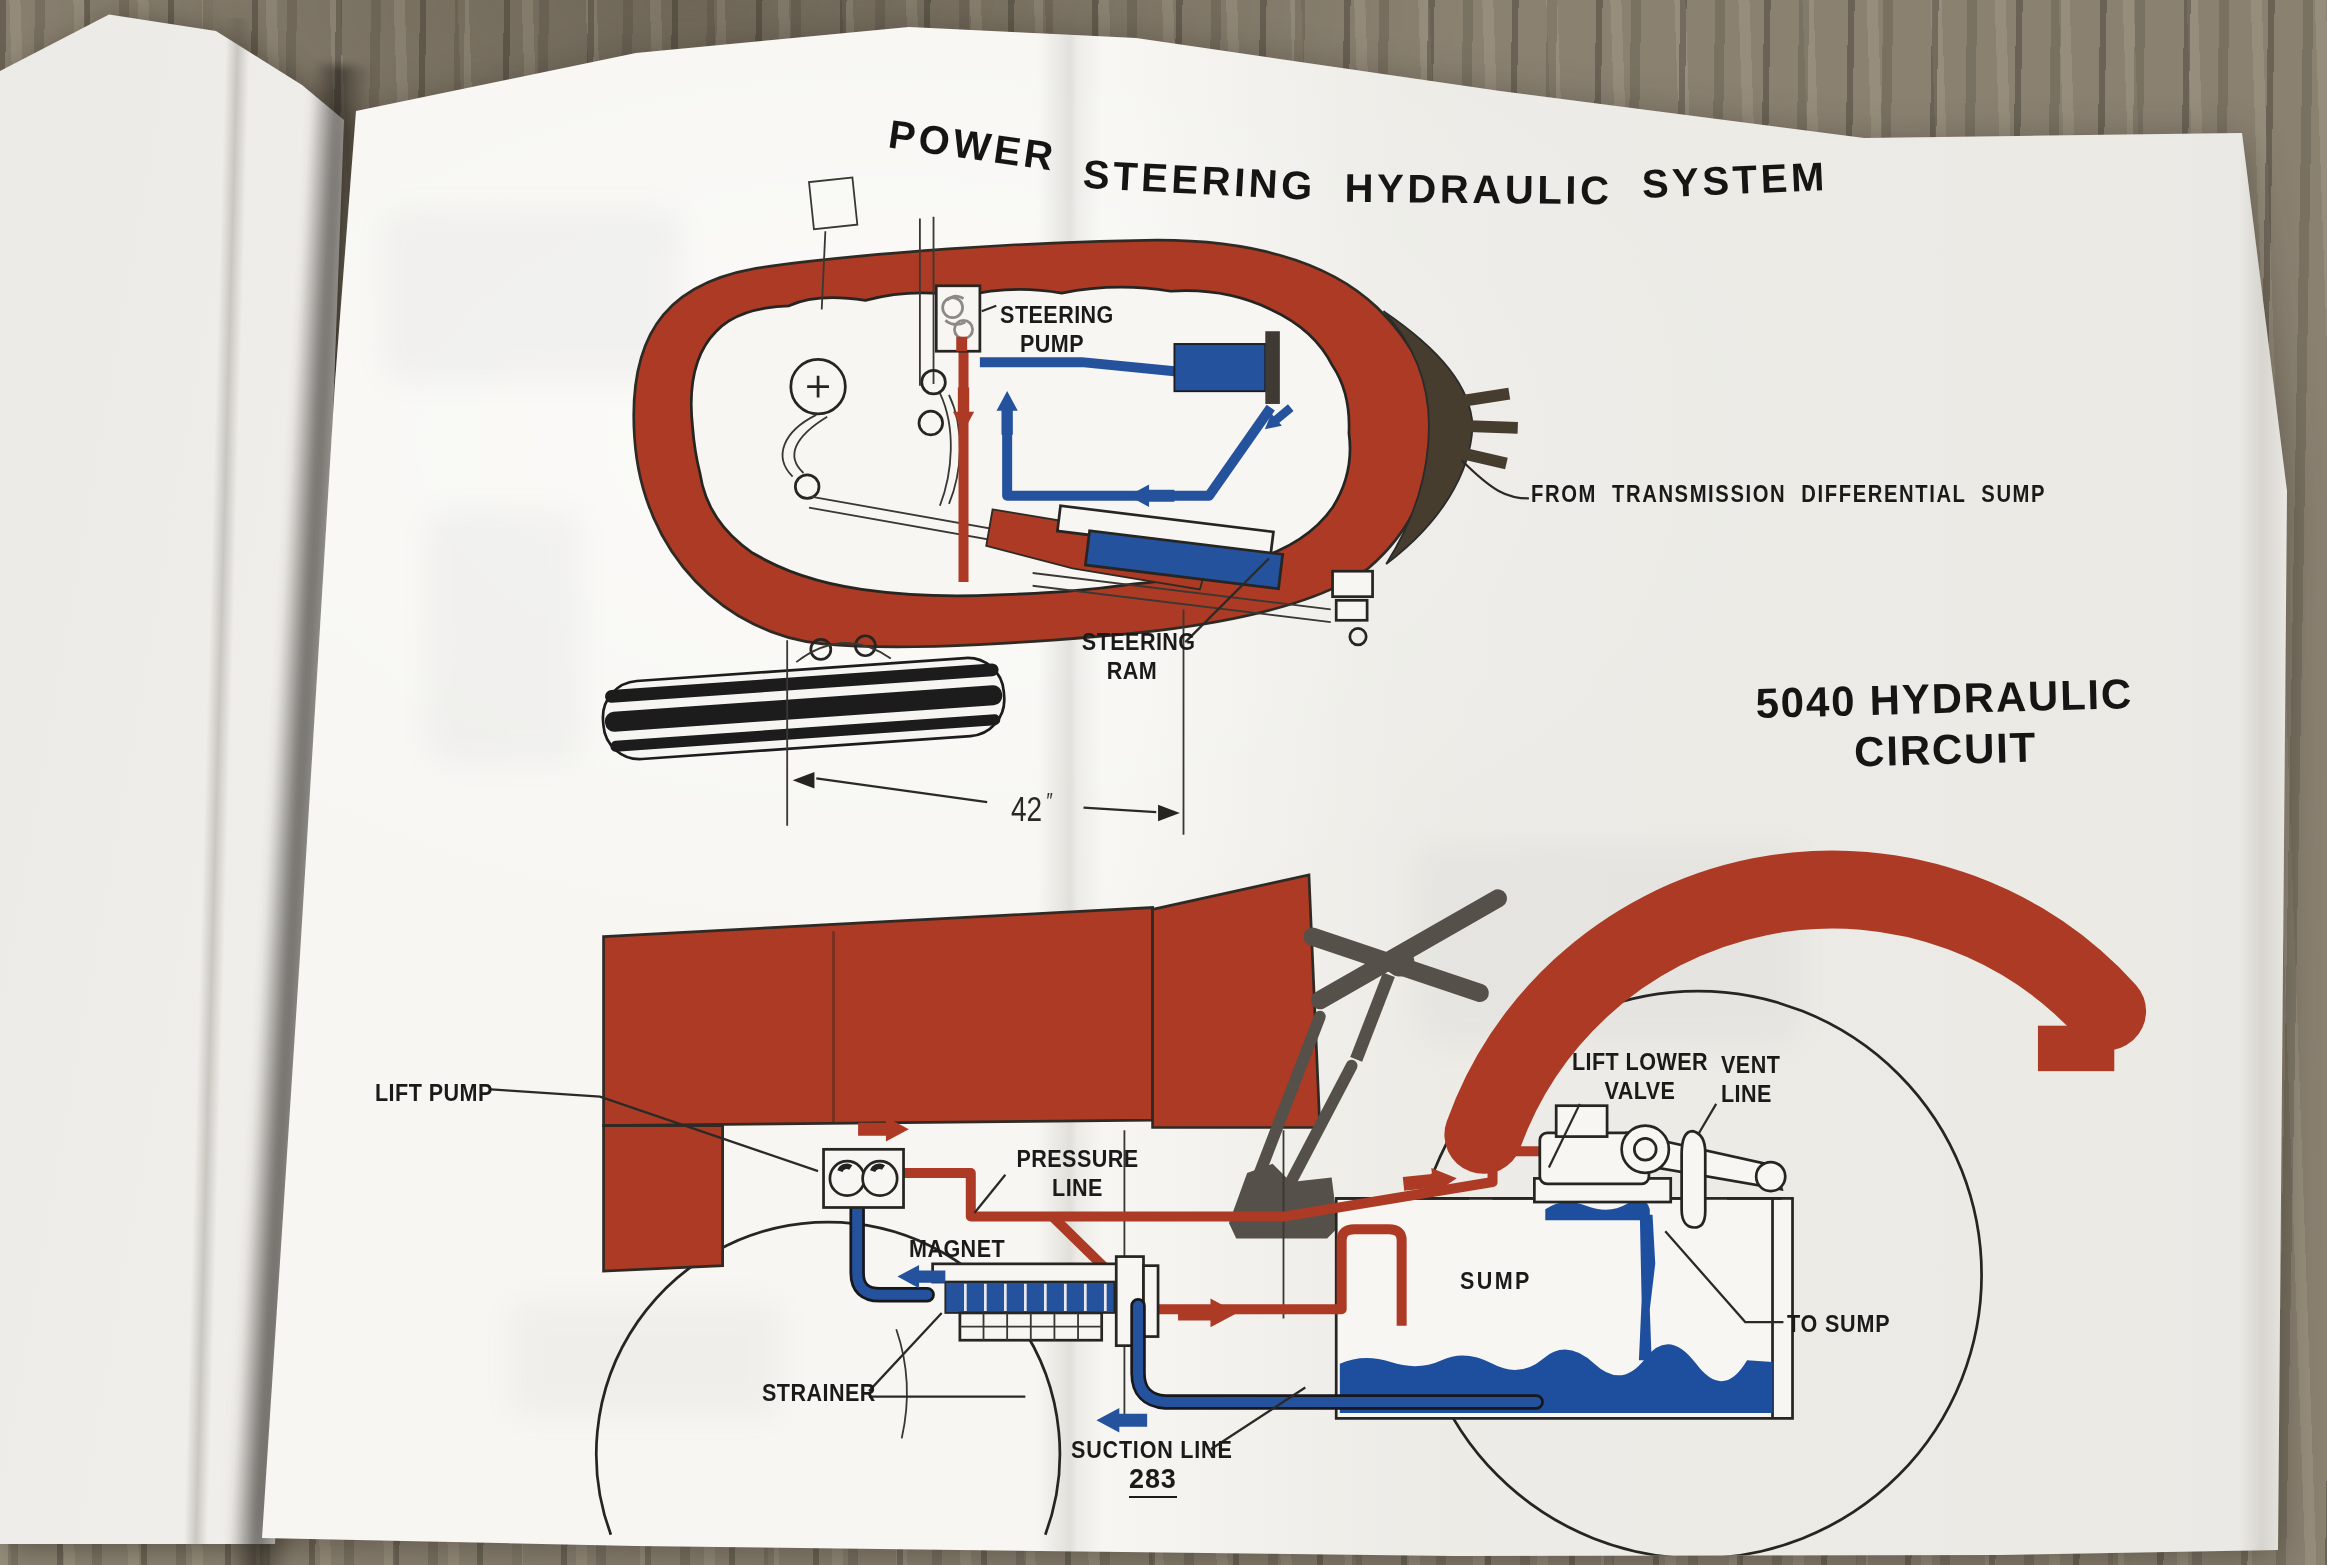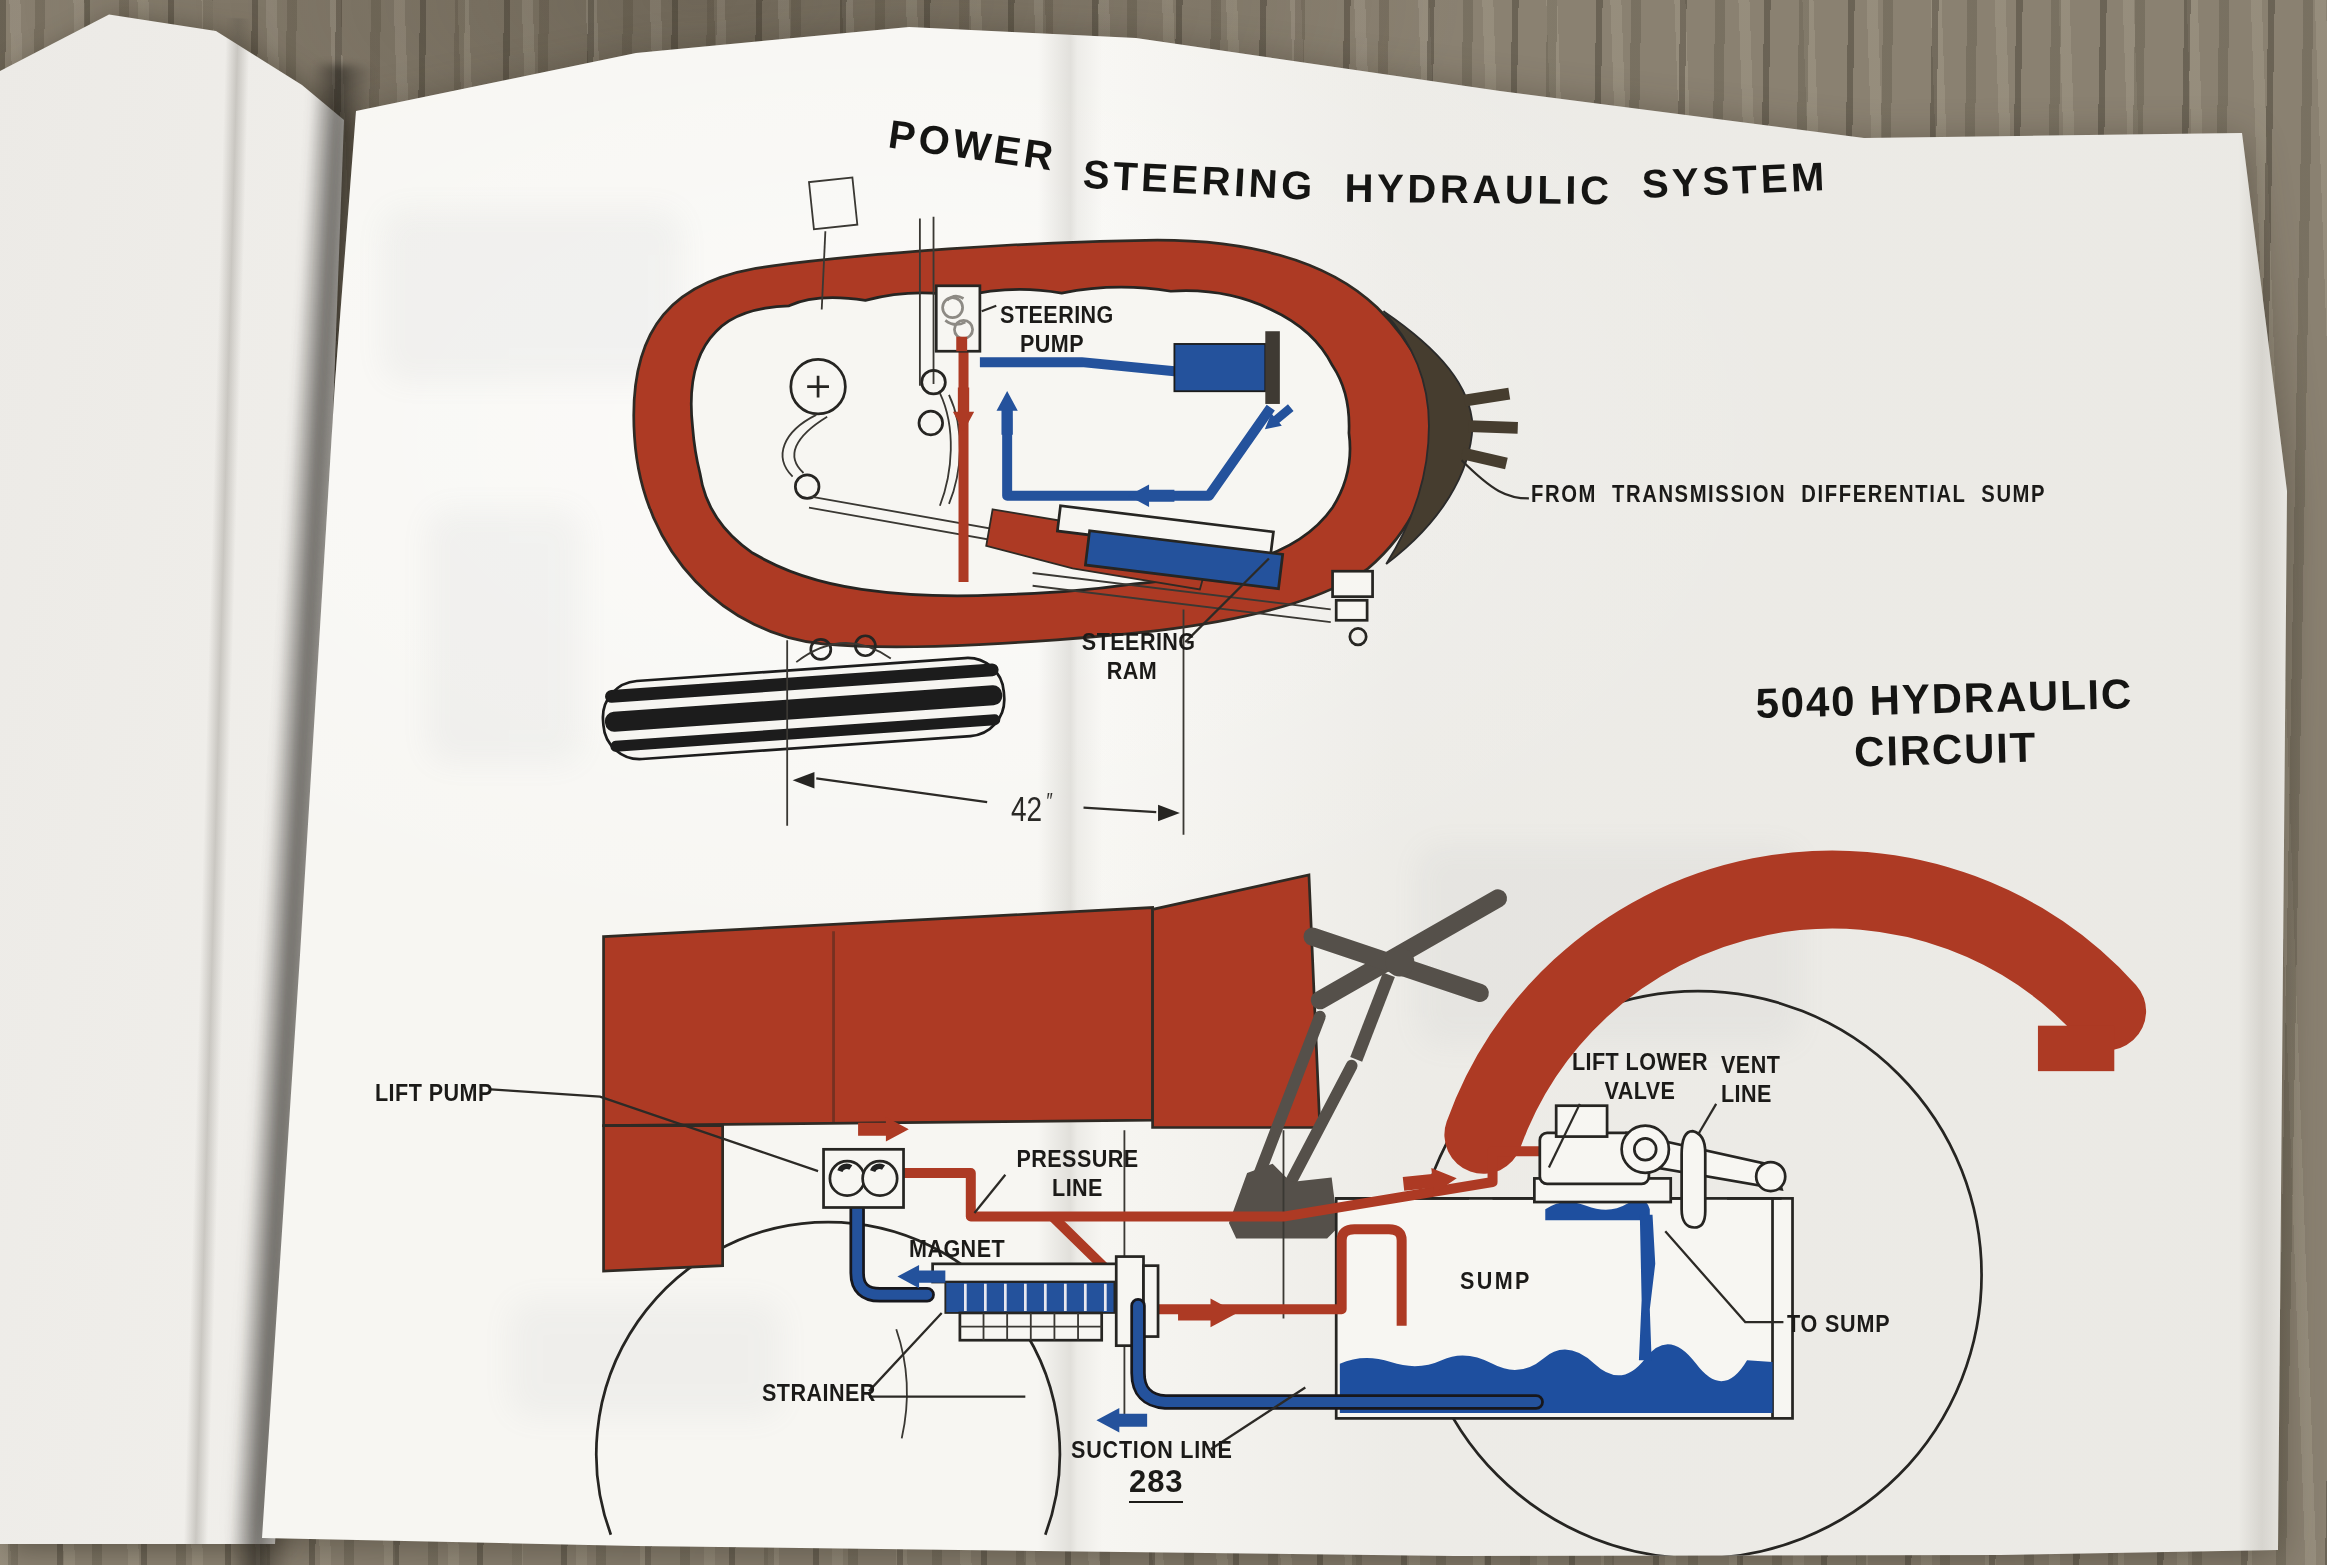--- a/index.html
+++ b/index.html
@@ -52,21 +52,21 @@
   .title{position:absolute;left:889px;top:116px;white-space:nowrap;color:#151513;}
   .title span{display:inline-block;font-weight:bold;font-size:40px;letter-spacing:3.6px;margin-right:27px;}
   .tw0{transform:rotate(8deg) translateY(7.3px);}
   .tw1{transform:rotate(3deg) translateY(42px);}
   .tw2{transform:rotate(.5deg) translateY(51px);}
   .tw3{transform:rotate(-2.5deg) translateY(42px);}
   .subtitle{position:absolute;left:1727px;top:673px;width:436px;text-align:center;
     font-weight:bold;font-size:42px;letter-spacing:1.8px;line-height:51px;color:#151513;transform:rotate(-1.5deg);}
   .dim-lbl{position:absolute;left:1011px;top:789px;font-size:35px;font-weight:400;color:#2a2926;transform:scaleX(.8);transform-origin:left top;}
   .dim-lbl .unit{font-size:22px;position:relative;top:-12.7px;left:5.5px;}
-  .pgnum{position:absolute;left:1129px;top:1464px;font-weight:bold;font-size:31px;letter-spacing:0.9px;
+  .pgnum{position:absolute;left:1129px;top:1464px;font-weight:bold;font-size:27px;letter-spacing:0.9px;
     color:#1c1b18;border-bottom:2.7px solid #1c1b18;padding-bottom:0.9px;}
   .ghost{position:absolute;background:#8e949c;opacity:.07;filter:blur(14.5px);border-radius:22px;}
 </style>
 </head>
 <body>
 
 <div class="stack-wrap">
   <div class="left-stack"></div>
   <div class="sheet-line"></div>
 </div>

